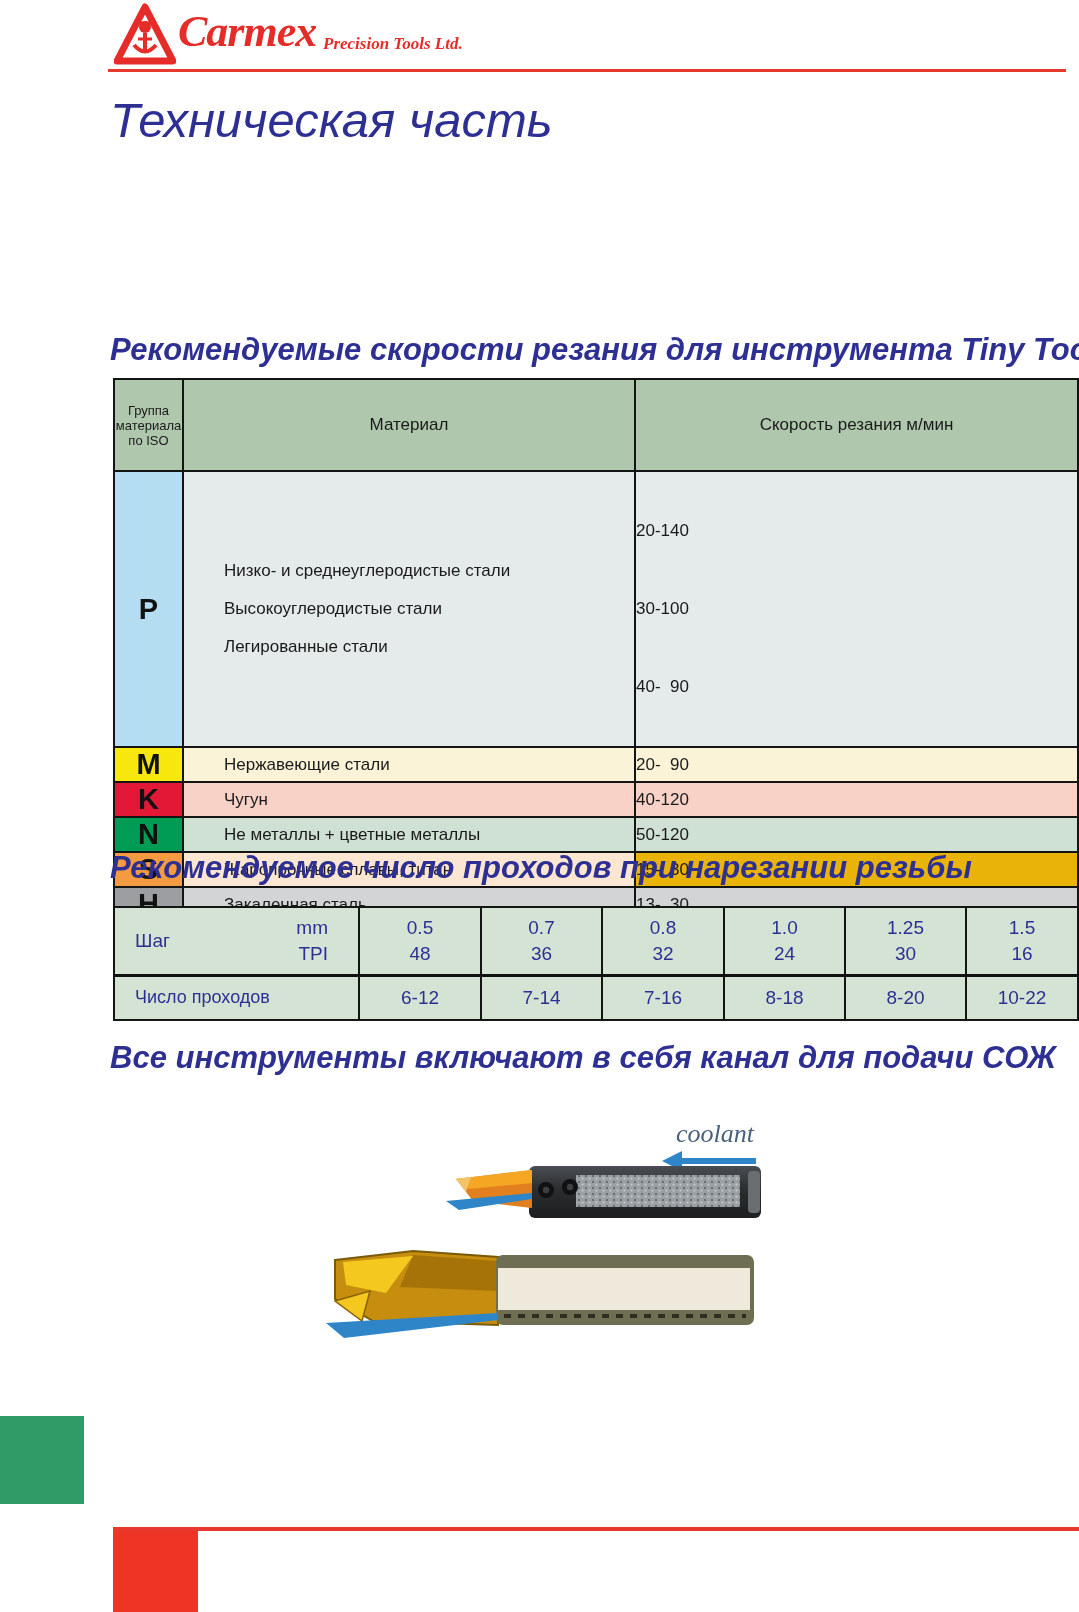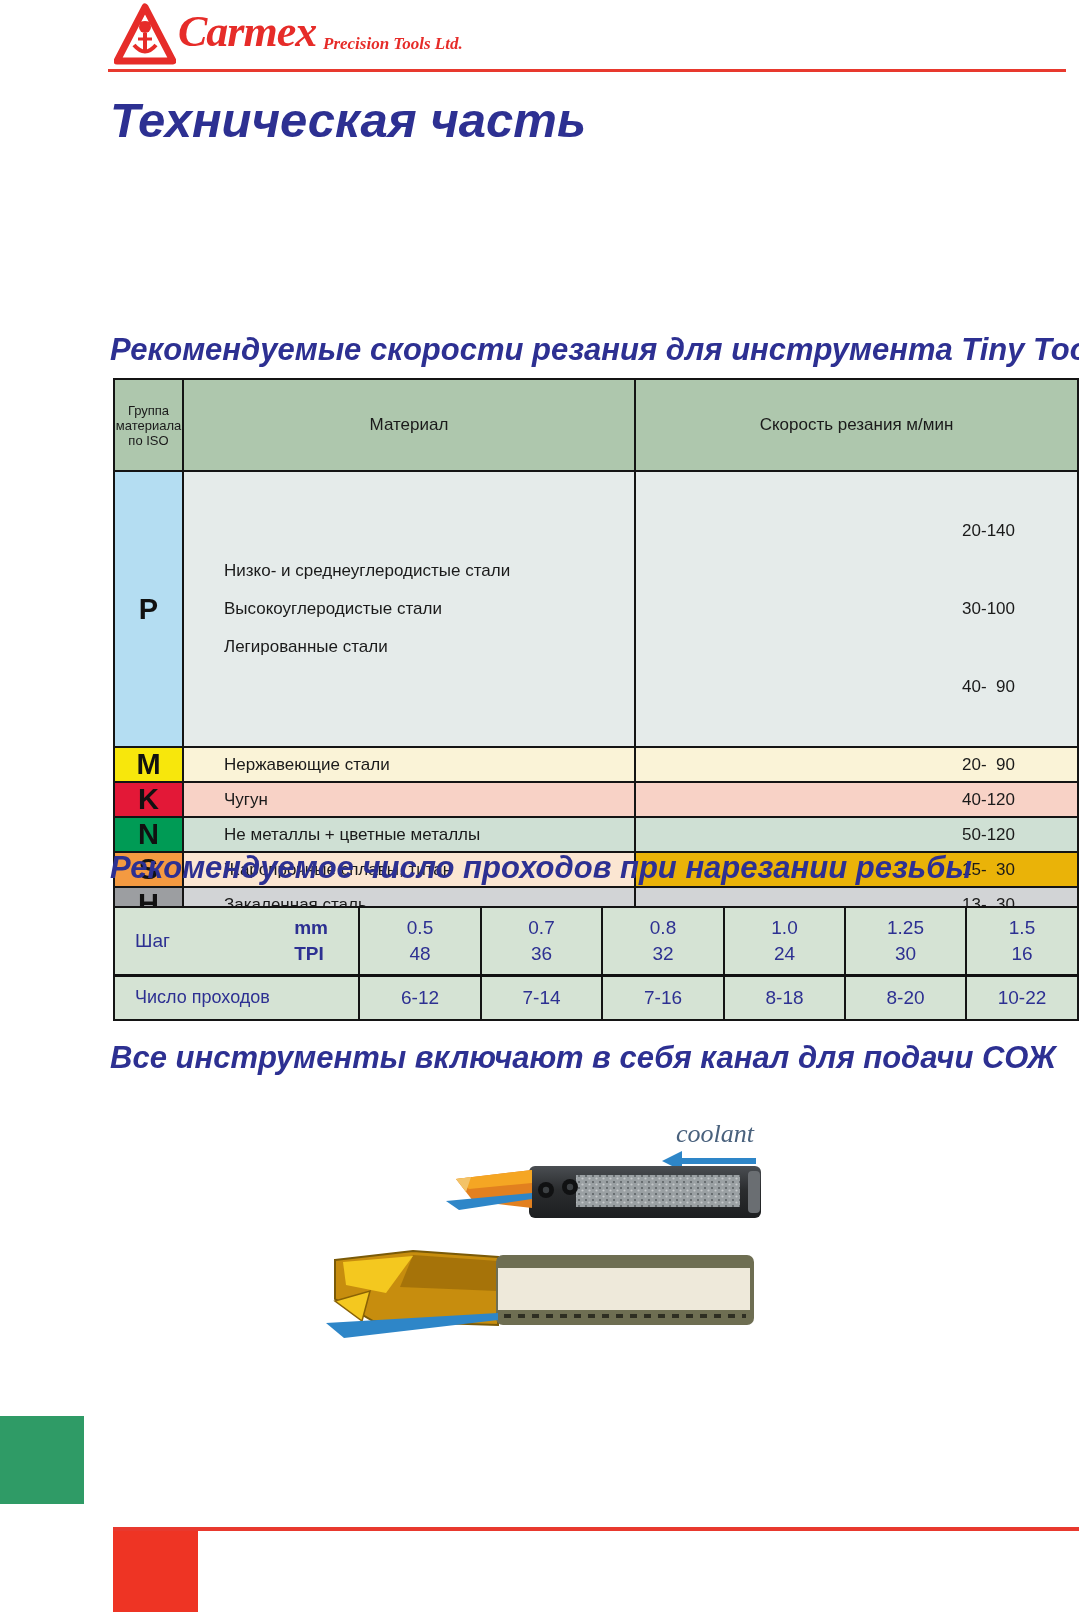--- a/index.html
+++ b/index.html
@@ -8,52 +8,52 @@
 
   
   .logo-svg{position:absolute;left:114px;top:3px;}
   .brand-word{position:absolute;left:178px;top:6px;font-family:"Liberation Serif",serif;
       font-style:italic;font-weight:bold;font-size:44px;color:#e62c29;letter-spacing:-1px;}
   .brand-tag{position:absolute;left:323px;top:34px;font-family:"Liberation Serif",serif;
       font-style:italic;font-weight:bold;font-size:17px;color:#e62c29;}
   .rule-red-top{position:absolute;left:108px;top:69px;width:958px;height:3px;background:#e8392e;}
 
   
-  .page-title{position:absolute;left:110px;top:92px;font-size:49px;font-weight:bold;
+  .page-title{position:absolute;left:110px;top:92px;font-size:49px;font-weight:normal;
       font-style:italic;color:#2d3092;letter-spacing:0;}
   .sec-heading{position:absolute;left:110px;font-size:31px;font-weight:bold;font-style:italic;
       color:#2d3092;white-space:nowrap;}
   #h-speeds{top:332px;}
   #h-passes{top:850px;}
   #h-coolant{top:1040px;}
 
   
   .tbl1-wrap{position:absolute;left:113px;top:378px;right:0;}
   table{border-collapse:collapse;width:100%;table-layout:fixed;}
   .tbl1 td,.tbl1 th{border:2px solid #141414;padding:0;vertical-align:middle;}
   .tbl1 th{background:#aec7ad;font-weight:normal;}
   .tbl1 .h-iso{width:67px;font-size:13px;line-height:15px;}
   .tbl1 .h-mat{width:450px;font-size:17px;}
   .tbl1 .h-spd{font-size:17px;}
   .tbl1 tr.hdr{height:92px;}
   .tbl1 .iso{text-align:center;font-size:29px;font-weight:bold;color:#111;}
   .tbl1 .mat{padding-left:40px;font-size:17px;}
-  .tbl1 .spd{text-align:right;font-size:17px;padding-right:62px;white-space:pre;}
+  .tbl1 .spd{text-align:left;font-size:17px;padding-right:62px;white-space:pre;}
   .mline{height:38px;line-height:38px;}
 
   
   .tbl2-wrap{position:absolute;left:113px;top:906px;right:0;}
   .tbl2 td{border:2px solid #141414;background:#d5e3d4;color:#2d3092;padding:0;}
   .tbl2 tr.r1{height:68px;}
   .tbl2 tr.r2{height:45px;padding-left:12px;}
   .tbl2 tr.r2 td{border-top:3px solid #111;}
   .tbl2 .lbl{width:243px;}
   .pitch-cell{display:flex;align-items:center;justify-content:space-between;
       padding:0 30px 0 20px;font-size:19px;}
-  .unit-stack{text-align:left;line-height:26px;font-size:19px;font-weight:bold;}
+  .unit-stack{text-align:right;line-height:26px;font-size:19px;}
   .tbl2 .num{text-align:center;font-size:19px;line-height:26px;}
   .tbl2 .passes-lbl{padding-left:20px;font-size:18px;}
   .tbl2 .pass-val{text-align:center;font-size:19px;}
   .tbl2 .c1{width:120px;}.tbl2 .c2{width:119px;}.tbl2 .c3{width:120px;}
   .tbl2 .c4{width:119px;}.tbl2 .c5{width:119px;}
 
   
   .illus{position:absolute;left:318px;top:1078px;}
 
   

